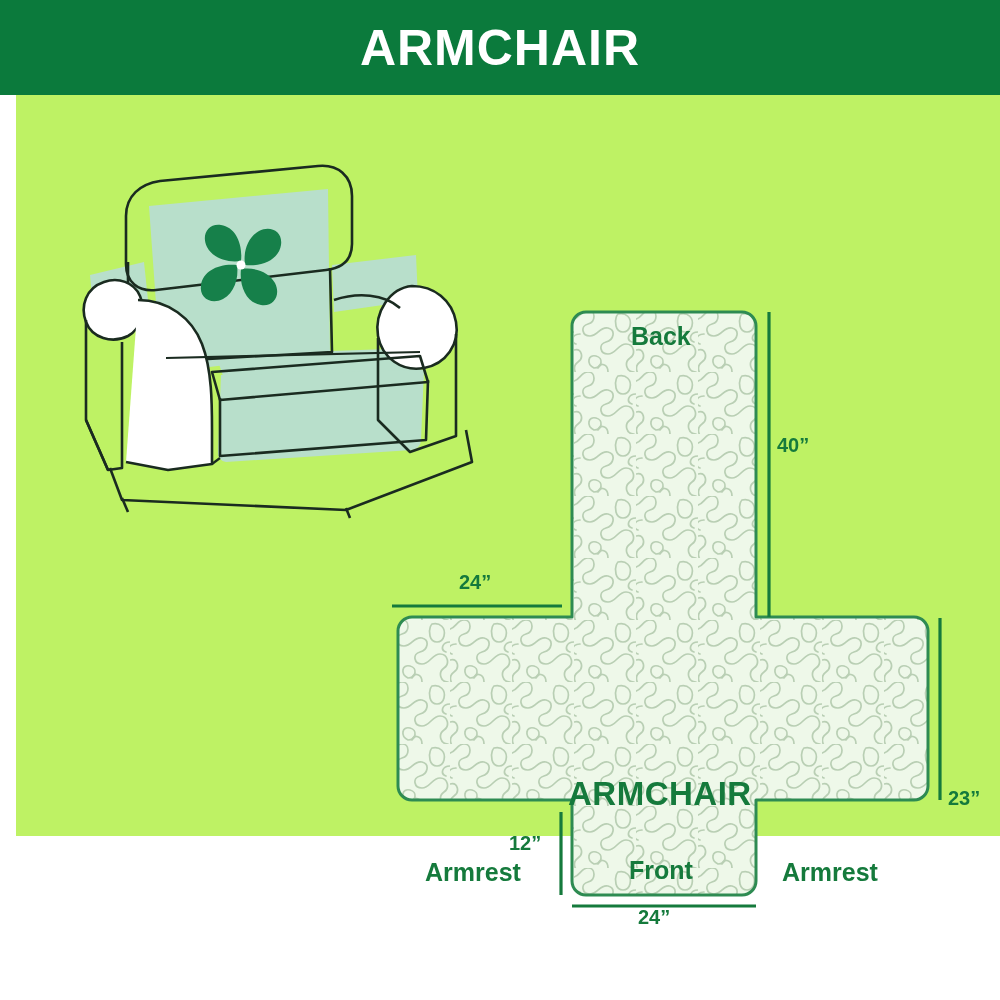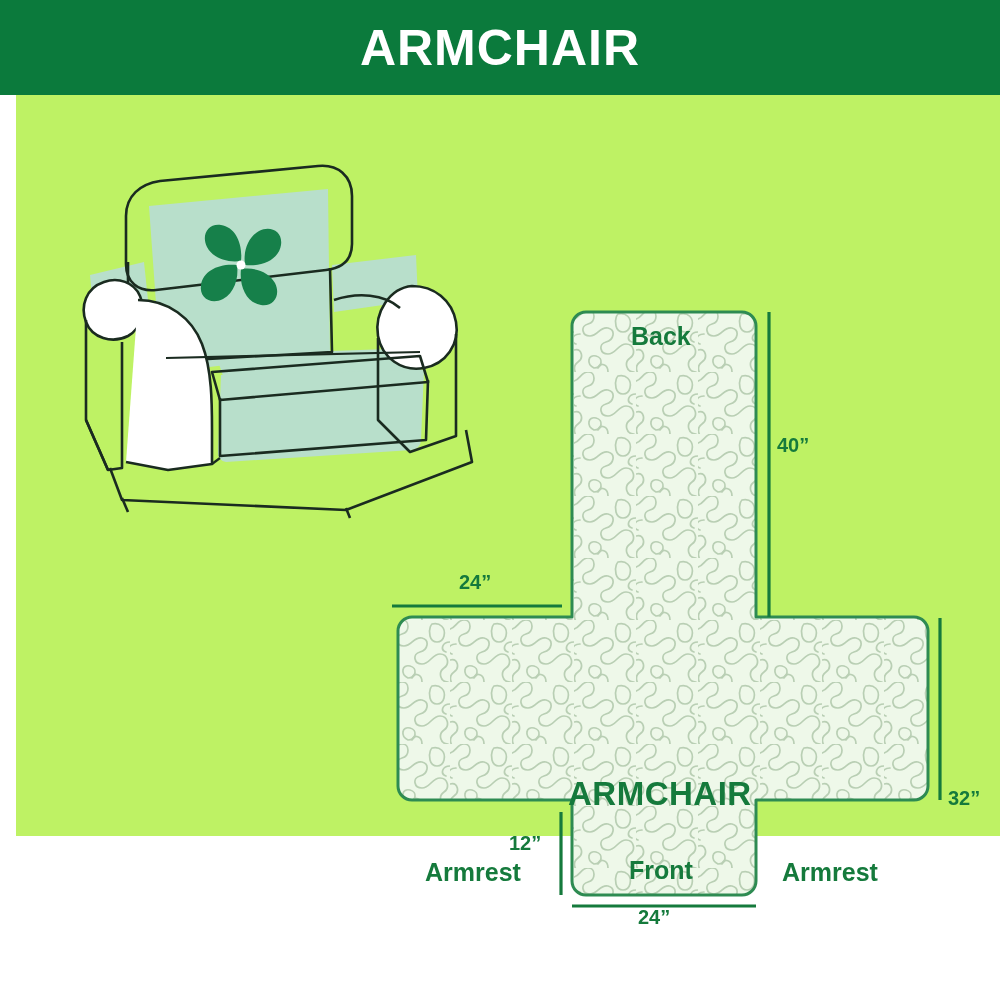--- a/index.html
+++ b/index.html
@@ -199,21 +199,21 @@
   <div class="part-label" style="left:409px; top:765px;">Armrest</div>
 
   <div class="part-label" style="left:766px; top:765px;">Armrest</div>
 
   <div class="part-label" style="left:613px; top:762px; top:763px;"></div>
 
   <div class="part-label" style="left:613px; top:763px;">Front</div>
 
   <div class="dim-label" style="left:761px; top:340px;">40”</div>
 
-  <div class="dim-label" style="left:932px; top:693px;">32”</div>
+  <div class="dim-label" style="left:932px; top:693px;">23”</div>
 
   <div class="dim-label" style="left:443px; top:477px;">24”</div>
 
   <div class="dim-label" style="left:493px; top:738px;">12”</div>
 
   <div class="dim-label" style="left:622px; top:812px;">24”</div>
 
 </div>
 
 </body></html>

